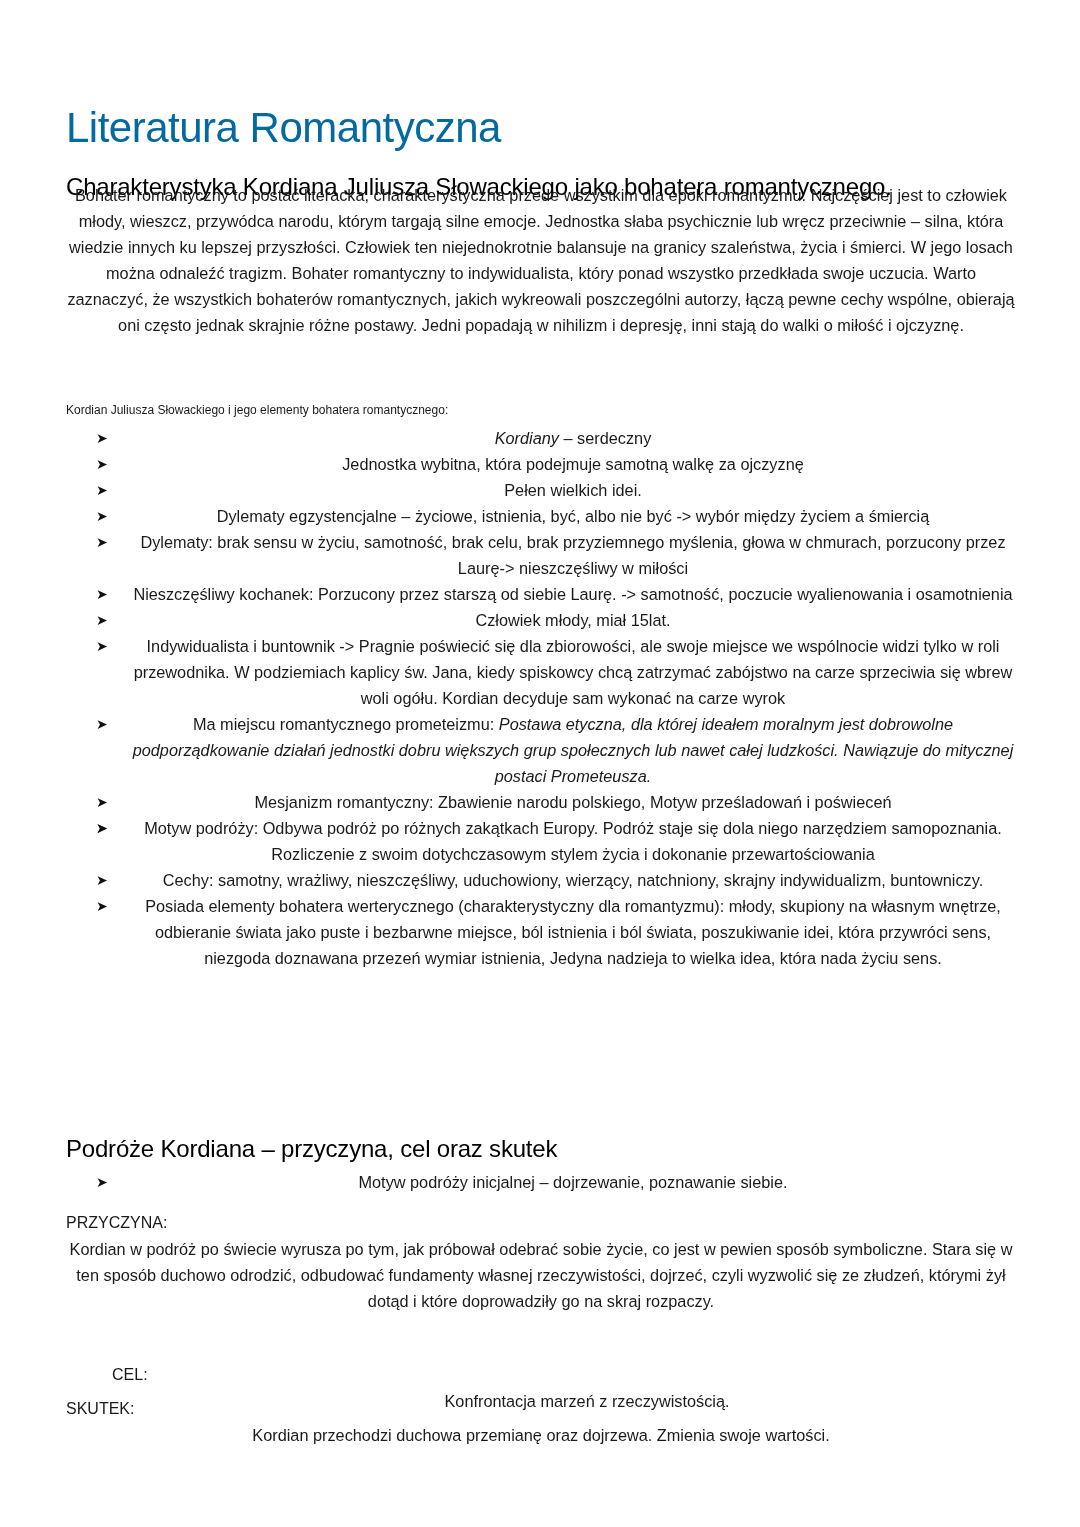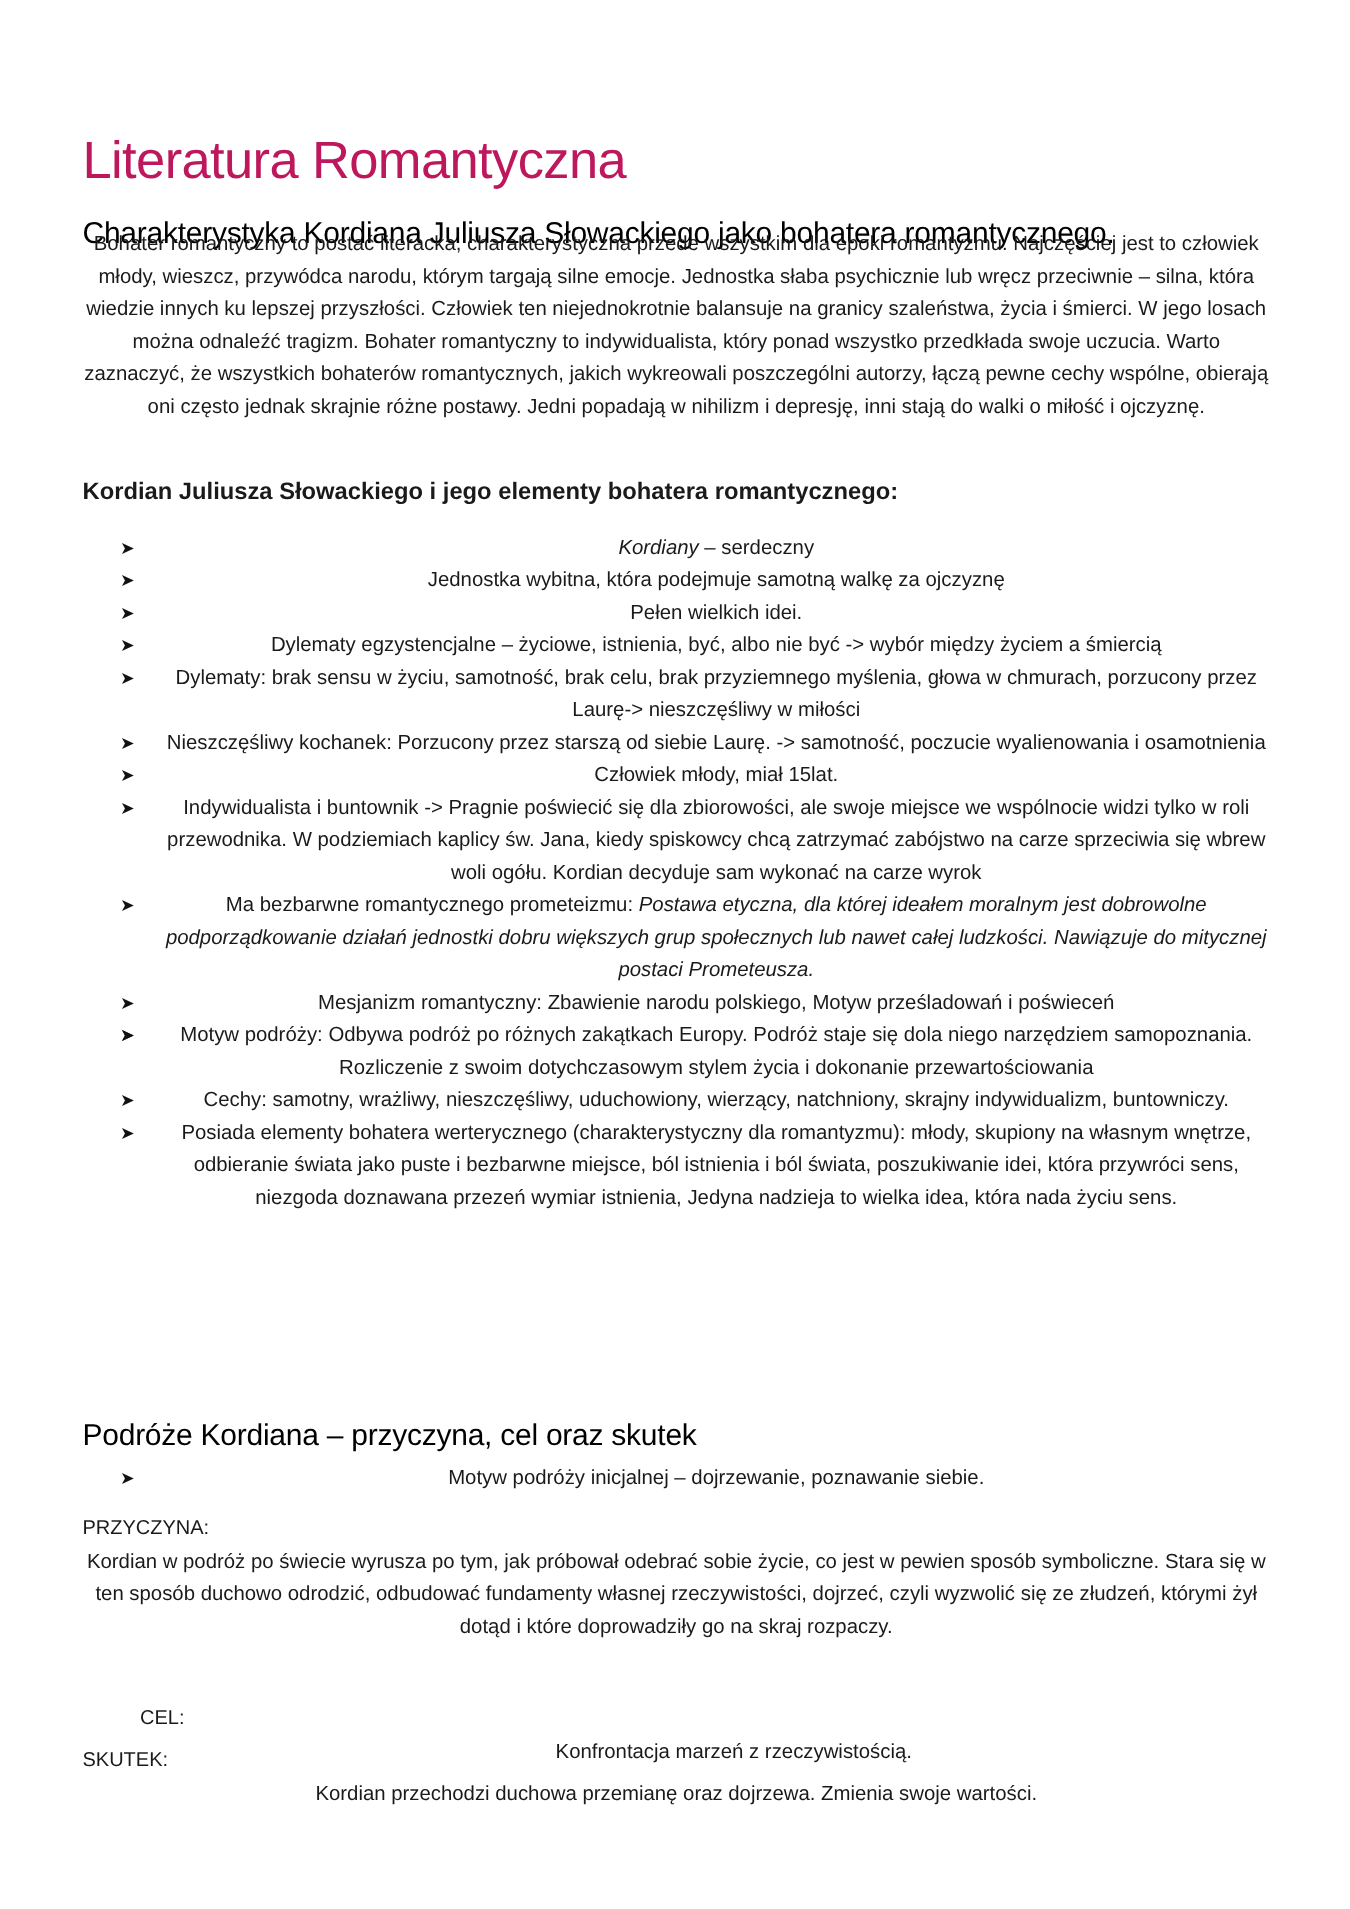--- a/index.html
+++ b/index.html
@@ -3,33 +3,33 @@
   <meta charset="utf-8">
   <style>
     html, body { margin: 0; padding: 0; background: #ffffff; }
     body {
       width: 1080px; height: 1527px; position: relative; overflow: hidden;
       font-family: "Liberation Sans", sans-serif; color: #1a1a1a;
     }
     .page { position: absolute; left: 66px; top: 0; width: 950px; }
     .title {
       position: absolute; top: 74px; left: 0;
-      font-size: 42px; font-weight: normal; color: #be185d; letter-spacing: -0.5px;
+      font-size: 42px; font-weight: normal; color: #0369a1; letter-spacing: -0.5px;
       line-height: 52px; white-space: nowrap;
     }
     .h2 {
       font-size: 24px; color: #000000; font-weight: normal; line-height: 30px;
       white-space: nowrap; letter-spacing: -0.2px;
     }
     .h2-1 { position: absolute; top: 152px; left: 0; }
     .body-text {
       font-size: 16.3px; line-height: 26px; color: #1a1a1a; text-align: center;
     }
     .intro { position: absolute; top: 182px; left: 0; width: 950px; }
-    .subhead { position: absolute; top: 381px; left: 0; font-weight: bold; font-size: 19px; line-height: 26px; }
+    .subhead { position: absolute; top: 397px; left: 0; font-weight: normal; font-size: 12px; line-height: 26px; }
     ul.arrows { list-style: none; margin: 0; padding: 0; }
     ul.arrows li { position: relative; padding-left: 64px; }
     ul.arrows li .bullet {
       position: absolute; left: 30px; top: 0; font-size: 14px; color: #111;
     }
     .list1 { position: absolute; top: 425px; left: 0; width: 950px; }
     .list1 li { margin-bottom: 0; }
     .h2-2 { position: absolute; top: 1134px; left: 0; }
     .list2 { position: absolute; top: 1169px; left: 0; width: 950px; }
     .label { font-weight: normal; font-size: 16px; line-height: 26px; }
@@ -79,21 +79,21 @@
     <li>
       <span class="bullet">➤</span>
       <span>Człowiek młody, miał 15lat.</span>
     </li>
     <li>
       <span class="bullet">➤</span>
       <span>Indywidualista i buntownik -&gt; Pragnie poświecić się dla zbiorowości, ale swoje miejsce we wspólnocie widzi tylko w roli przewodnika. W podziemiach kaplicy św. Jana, kiedy spiskowcy chcą zatrzymać zabójstwo na carze sprzeciwia się wbrew woli ogółu. Kordian decyduje sam wykonać na carze wyrok</span>
     </li>
     <li>
       <span class="bullet">➤</span>
-      <span>Ma bezbarwne romantycznego prometeizmu: </span><em>Postawa etyczna, dla której ideałem moralnym jest dobrowolne podporządkowanie działań jednostki dobru większych grup społecznych lub nawet całej ludzkości. Nawiązuje do mitycznej postaci Prometeusza.</em>
+      <span>Ma miejscu romantycznego prometeizmu: </span><em>Postawa etyczna, dla której ideałem moralnym jest dobrowolne podporządkowanie działań jednostki dobru większych grup społecznych lub nawet całej ludzkości. Nawiązuje do mitycznej postaci Prometeusza.</em>
     </li>
     <li>
       <span class="bullet">➤</span>
       <span>Mesjanizm romantyczny: Zbawienie narodu polskiego, Motyw prześladowań i poświeceń</span>
     </li>
     <li>
       <span class="bullet">➤</span>
     </li>
     <li>
       <span class="bullet">➤</span>

